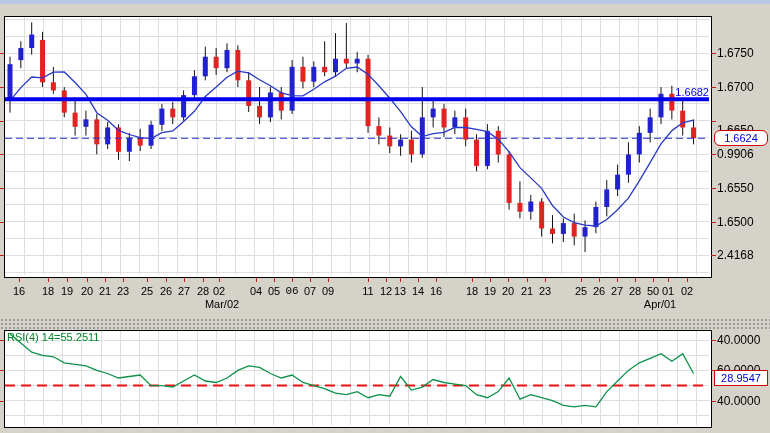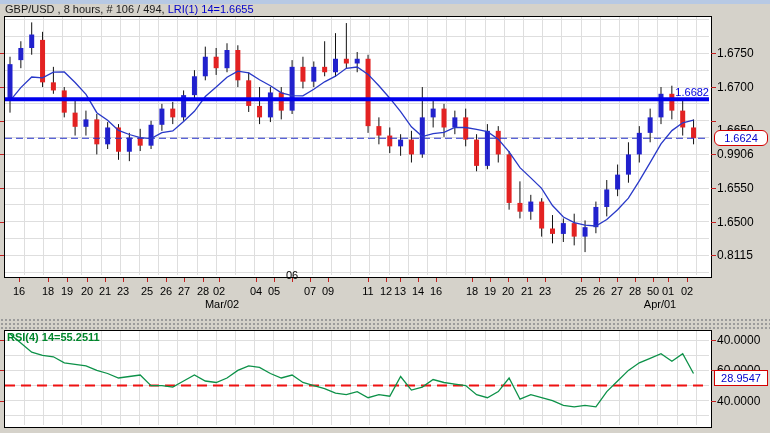--- a/index.html
+++ b/index.html
@@ -3,21 +3,21 @@
 <meta charset="utf-8">
 <style>
   html,body{margin:0;padding:0;background:#d5d2ca;}
   #screen{position:relative;width:770px;height:433px;background:#d5d2ca;
           font-family:"Liberation Sans",sans-serif;overflow:hidden;}
   .topstrip{position:absolute;left:0;top:0;width:770px;height:4px;background:#b7c9e4;}
   .titlerow{position:absolute;left:5px;top:3px;font-size:11px;color:#1b1b1b;white-space:pre;z-index:8;}
   .titlerow .ind{color:#0000cc;}
   .panel{position:absolute;background:#ffffff;border:1px solid #000;z-index:1;}
   #mainpanel{left:4px;top:16px;width:706px;height:260px;}
-  #rsipanel{left:4px;top:330px;width:706px;height:96px;font-weight:bold;}
+  #rsipanel{left:4px;top:330px;width:706px;height:96px;}
   .watermark{position:absolute;left:446px;top:216px;font-size:17px;color:#a9a7a2;
              letter-spacing:1px;z-index:5;white-space:nowrap;}
   .resist{position:absolute;left:600px;top:86px;width:109px;text-align:right;
           font-size:11px;color:#0000dd;z-index:4;}
   .valuebox{position:absolute;left:714px;width:52px;height:14px;background:#fff;
             border:1px solid #d40000;color:#0000cc;font-size:11px;text-align:center;
             line-height:14px;z-index:7;}
   #pricebox{top:130px;border-radius:6px;}
   #rsibox{top:370px;}
   .axlabel{position:absolute;font-size:12px;color:#000;z-index:3;}
@@ -28,21 +28,20 @@
             background-image:radial-gradient(#9b9b9b 0.8px,rgba(0,0,0,0) 1.1px);
             background-size:4px 4px;z-index:2;}
   .rsititle{position:absolute;left:2px;top:0px;font-size:11px;color:#00862c;z-index:4;}
   svg{position:absolute;left:0;top:0;}
 </style>
 </head>
 <body>
 
 <div id="screen">
   <div class="topstrip"></div>
-  <div class="titlerow"><span>GBP/USD , 8 hours, # 106 / 494, </span><span class="ind">LRI(1) 14=1.6655</span></div>
 
   <div id="mainpanel" class="panel">
     <svg id="mainsvg" width="704" height="258">
         <g shape-rendering="crispEdges">
           <line x1="19.2" y1="0" x2="19.2" y2="258" stroke="#dedede" stroke-width="1"></line>
           <line x1="38.4" y1="0" x2="38.4" y2="258" stroke="#dedede" stroke-width="1"></line>
           <line x1="57.599999999999994" y1="0" x2="57.599999999999994" y2="258" stroke="#dedede" stroke-width="1"></line>
           <line x1="76.8" y1="0" x2="76.8" y2="258" stroke="#dedede" stroke-width="1"></line>
           <line x1="96" y1="0" x2="96" y2="258" stroke="#dedede" stroke-width="1"></line>
           <line x1="115.2" y1="0" x2="115.2" y2="258" stroke="#dedede" stroke-width="1"></line>
@@ -300,21 +299,21 @@
     <div class="tick" style="left: 0px; top: 120.739px; width: 4px; height: 1px;"></div>
     <div class="axlabel" style="left: 717px; top: 147.42px;">0.9906</div>
     <div class="tick" style="left: 711px; top: 154.42px; width: 5px; height: 1px;"></div>
     <div class="tick" style="left: 0px; top: 154.42px; width: 4px; height: 1px;"></div>
     <div class="axlabel" style="left: 717px; top: 181.102px;">1.6550</div>
     <div class="tick" style="left: 711px; top: 188.102px; width: 5px; height: 1px;"></div>
     <div class="tick" style="left: 0px; top: 188.102px; width: 4px; height: 1px;"></div>
     <div class="axlabel" style="left: 717px; top: 214.783px;">1.6500</div>
     <div class="tick" style="left: 711px; top: 221.783px; width: 5px; height: 1px;"></div>
     <div class="tick" style="left: 0px; top: 221.783px; width: 4px; height: 1px;"></div>
-    <div class="axlabel" style="left: 717px; top: 248.465px;">0.8115</div>
+    <div class="axlabel" style="left: 717px; top: 248.465px;">2.4168</div>
     <div class="tick" style="left: 711px; top: 255.465px; width: 5px; height: 1px;"></div>
     <div class="tick" style="left: 0px; top: 255.465px; width: 4px; height: 1px;"></div>
     <div class="axlabel" style="left: 717px; top: 333.097px;">40.0000</div>
     <div class="tick" style="left: 711px; top: 340.097px; width: 5px; height: 1px;"></div>
     <div class="tick" style="left: 0px; top: 340.097px; width: 4px; height: 1px;"></div>
     <div class="axlabel" style="left: 717px; top: 363.419px;">60.0000</div>
     <div class="tick" style="left: 711px; top: 370.419px; width: 5px; height: 1px;"></div>
     <div class="tick" style="left: 0px; top: 370.419px; width: 4px; height: 1px;"></div>
     <div class="axlabel" style="left: 717px; top: 393.742px;">40.0000</div>
     <div class="tick" style="left: 711px; top: 400.742px; width: 5px; height: 1px;"></div>
@@ -338,21 +337,21 @@
     <div class="xlabel" style="left: 184px; top: 285px;">27</div>
     <div class="tick" style="left: 184px; top: 278px; width: 1px; height: 4px;"></div>
     <div class="xlabel" style="left: 203px; top: 285px;">28</div>
     <div class="tick" style="left: 203px; top: 278px; width: 1px; height: 4px;"></div>
     <div class="xlabel" style="left: 219px; top: 285px;">02</div>
     <div class="tick" style="left: 219px; top: 278px; width: 1px; height: 4px;"></div>
     <div class="xlabel" style="left: 256px; top: 285px;">04</div>
     <div class="tick" style="left: 256px; top: 278px; width: 1px; height: 4px;"></div>
     <div class="xlabel" style="left: 274px; top: 285px;">05</div>
     <div class="tick" style="left: 274px; top: 278px; width: 1px; height: 4px;"></div>
-    <div class="xlabel" style="left: 292px; top: 269px;">06</div>
+    <div class="xlabel" style="left: 292px; top: 285px; font-family: Liberation Mono, monospace;">06</div>
     <div class="tick" style="left: 292px; top: 278px; width: 1px; height: 4px;"></div>
     <div class="xlabel" style="left: 310px; top: 285px;">07</div>
     <div class="tick" style="left: 310px; top: 278px; width: 1px; height: 4px;"></div>
     <div class="xlabel" style="left: 328px; top: 285px;">09</div>
     <div class="tick" style="left: 328px; top: 278px; width: 1px; height: 4px;"></div>
     <div class="xlabel" style="left: 368px; top: 285px;">11</div>
     <div class="tick" style="left: 368px; top: 278px; width: 1px; height: 4px;"></div>
     <div class="xlabel" style="left: 386px; top: 285px;">12</div>
     <div class="tick" style="left: 386px; top: 278px; width: 1px; height: 4px;"></div>
     <div class="xlabel" style="left: 400px; top: 285px;">13</div>

